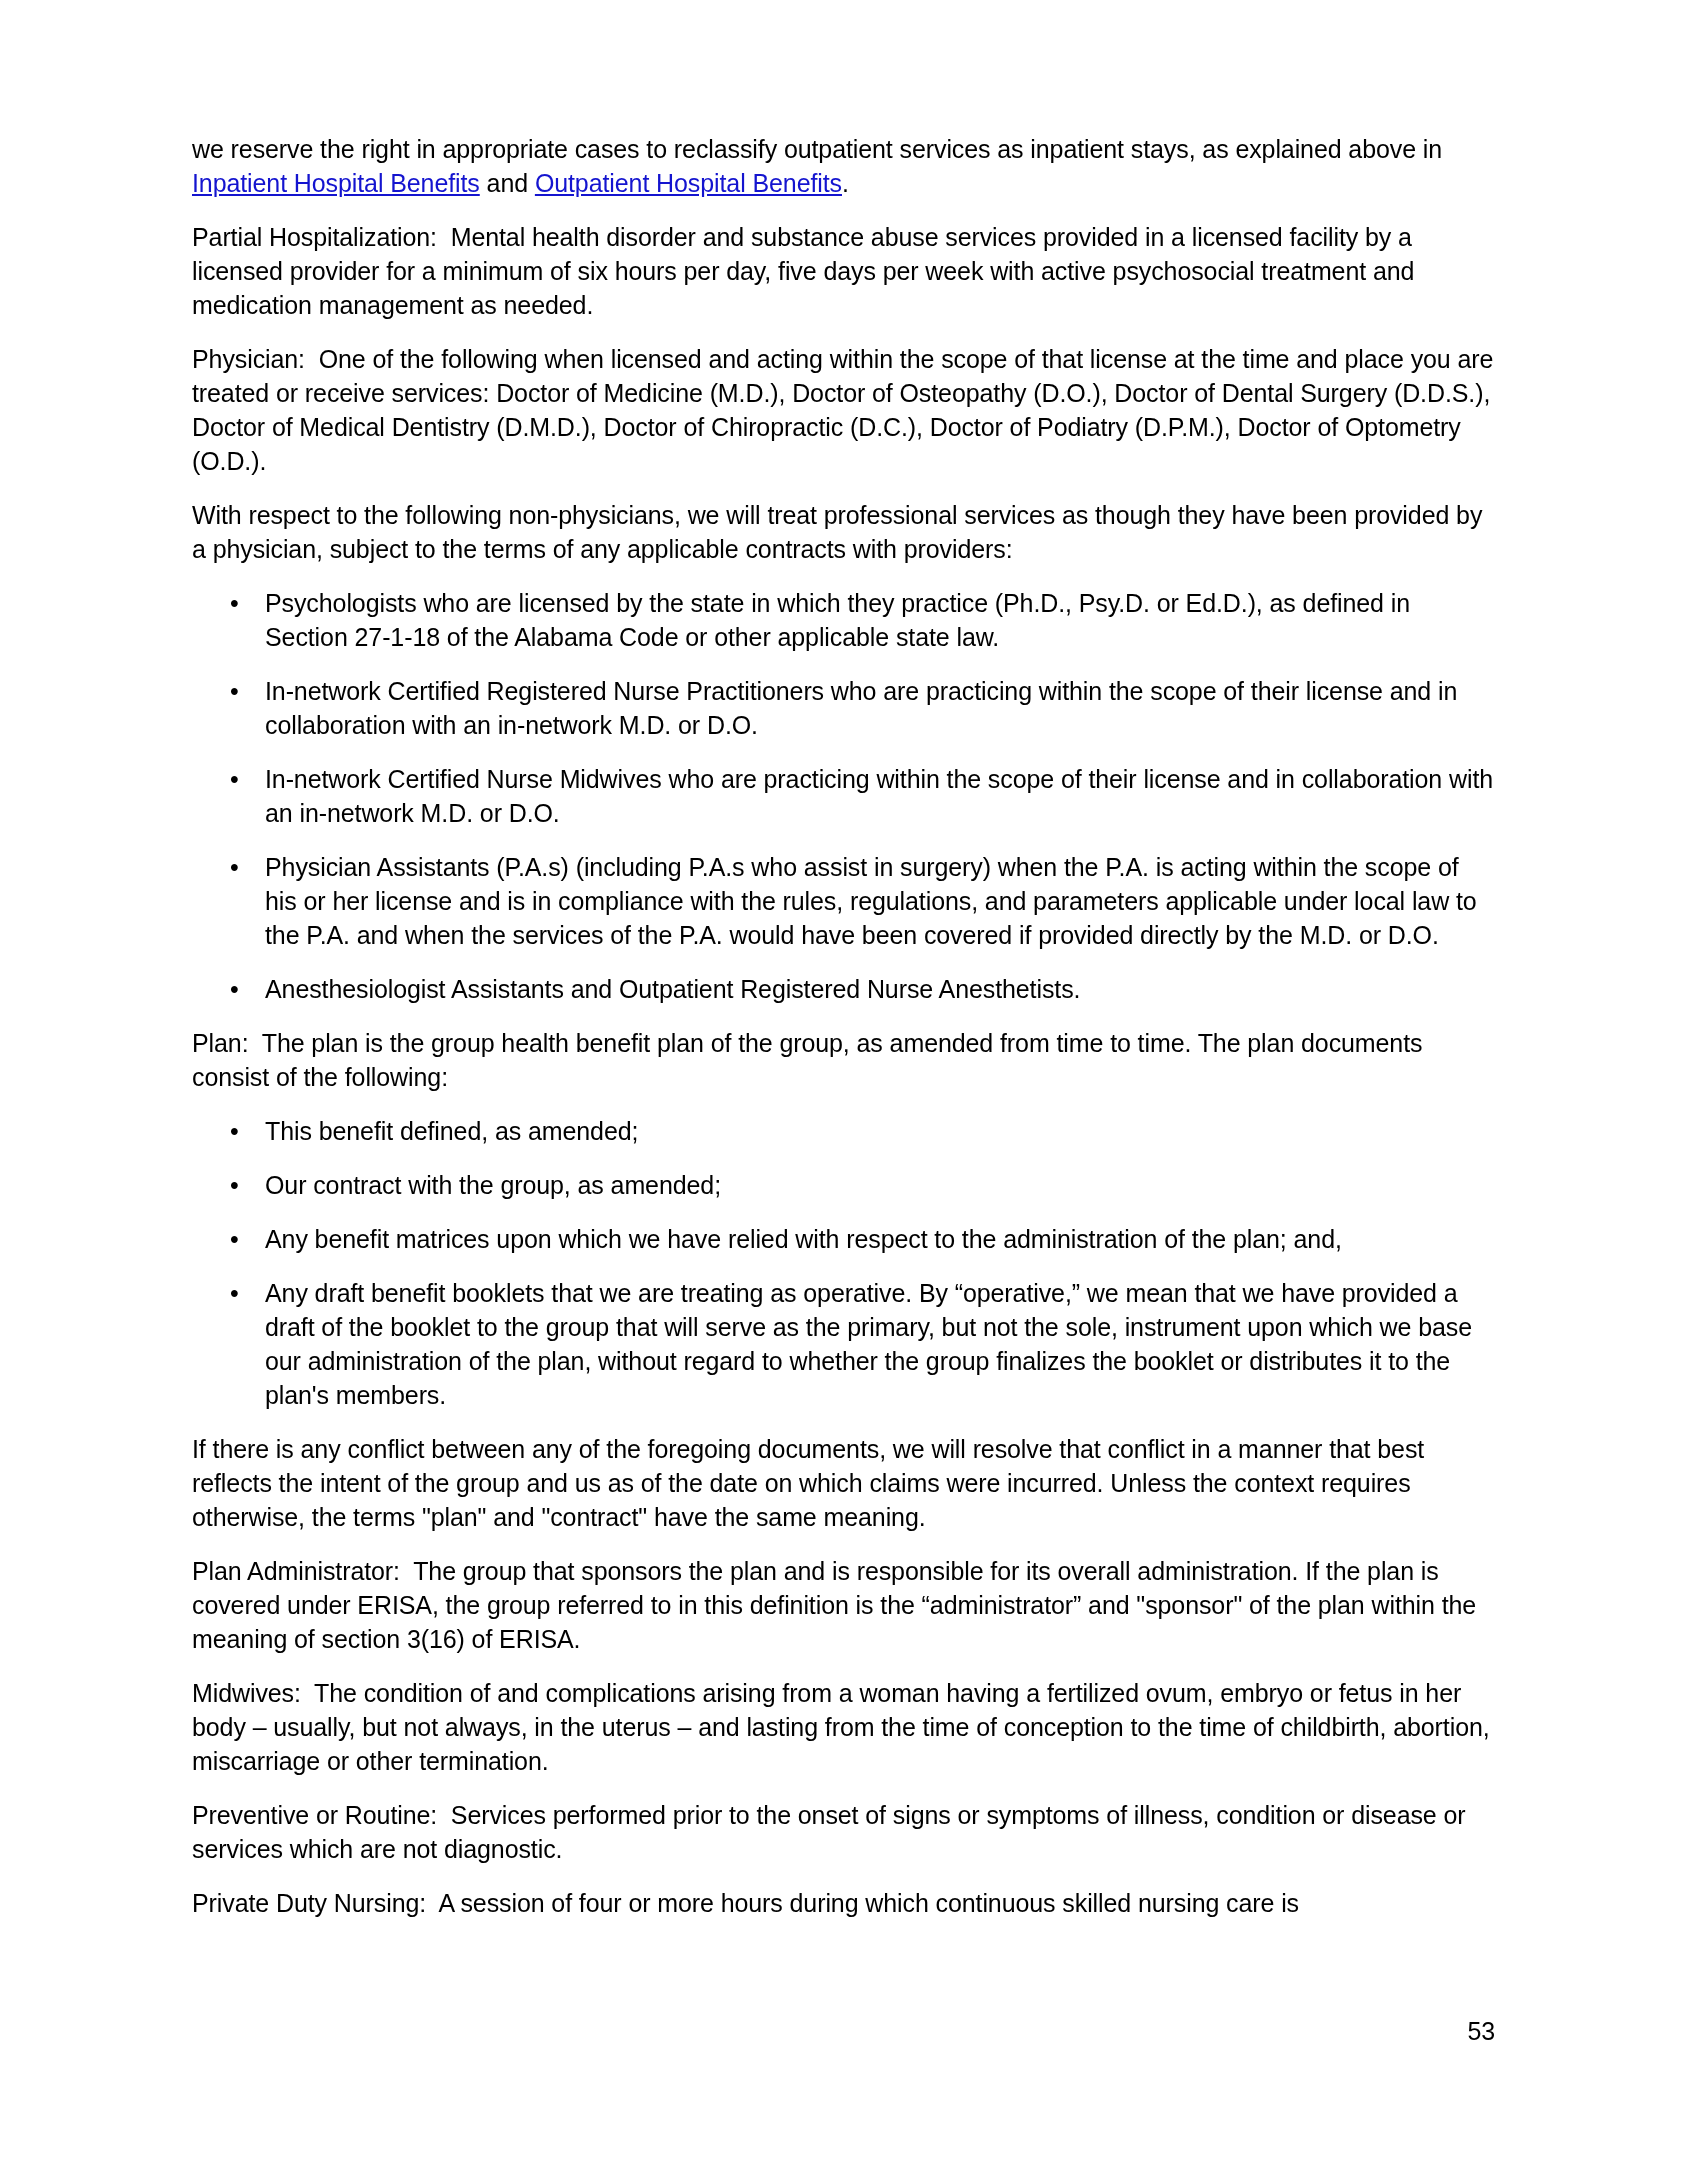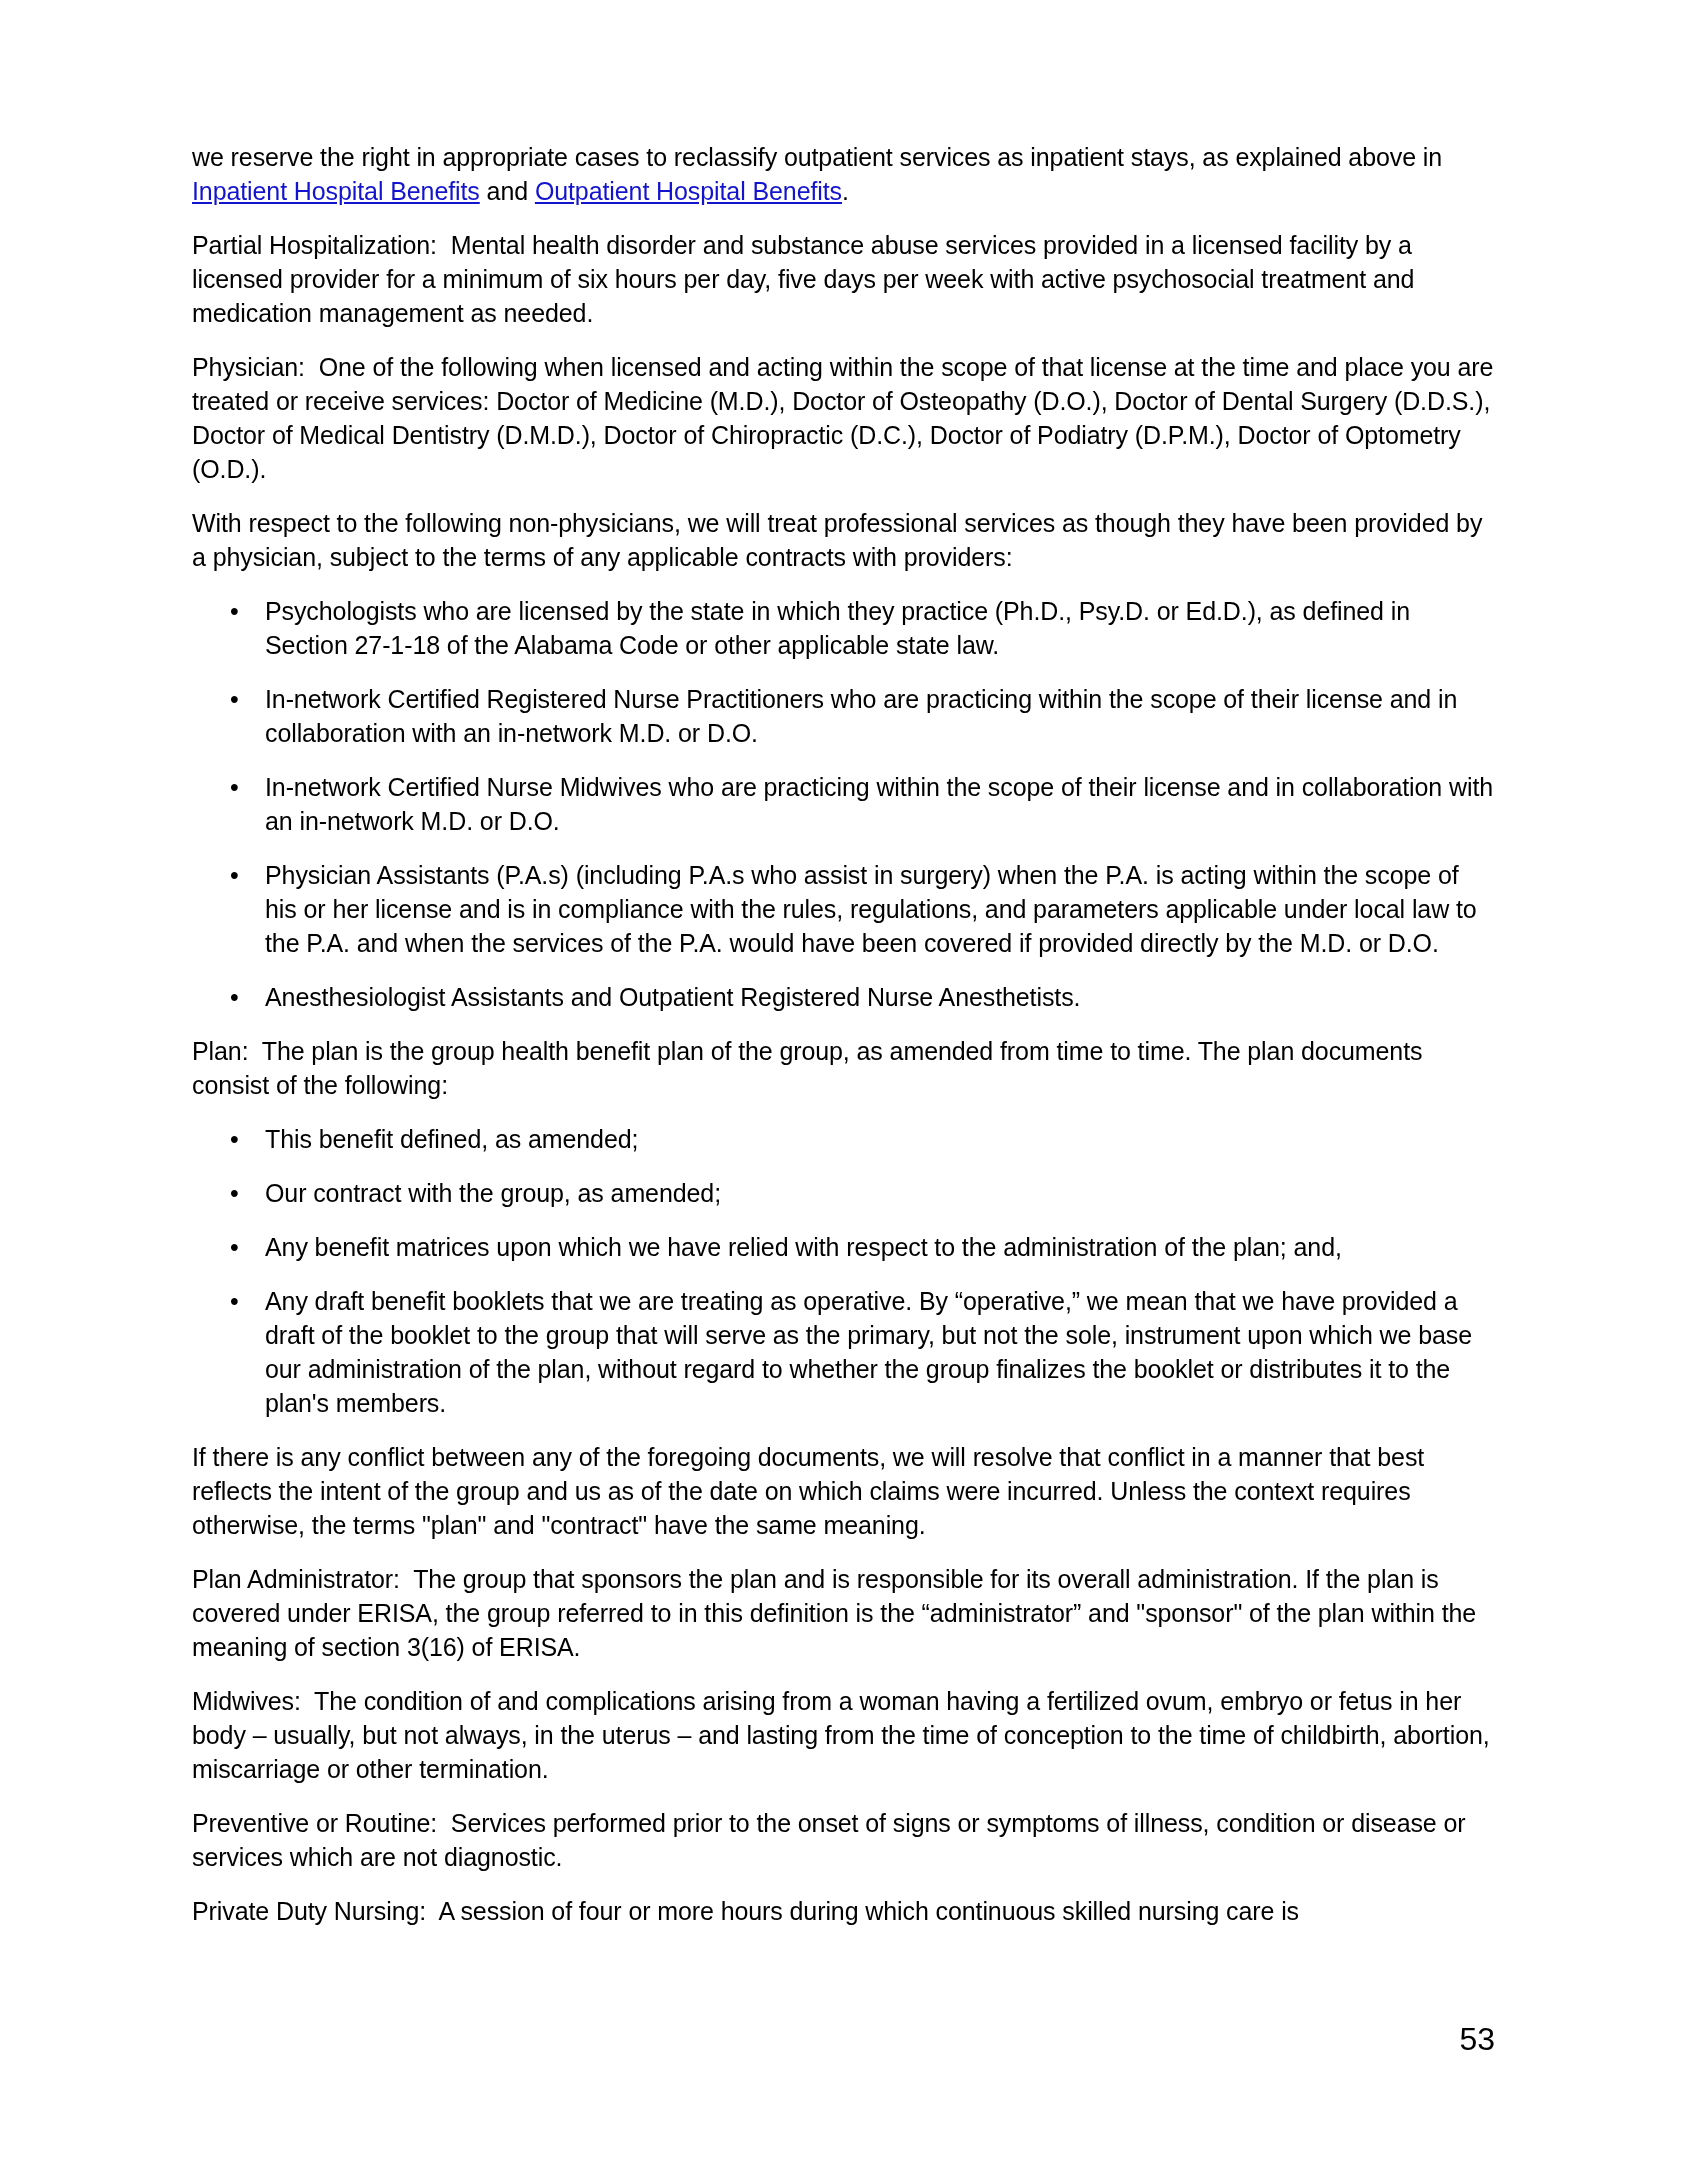--- a/index.html
+++ b/index.html
@@ -11,21 +11,21 @@
     width: 1683px;
     height: 2178px;
     font-family: "Liberation Sans", sans-serif;
     color: #000000;
     position: relative;
     overflow: hidden;
   }
   .page {
     position: absolute;
     left: 0;
-    top: 8px;
+    top: 0;
     width: 1683px;
     height: 1942px;
     background: #ffffff;
   }
   .content {
     position: absolute;
     left: 192px;
     top: 132px;
     width: 1303px;
   }
@@ -66,21 +66,21 @@
     width: 10px;
     font-size: 25px;
     line-height: 34px;
   }
   .page-number {
     position: absolute;
     left: 0;
     top: 2016px;
     width: 1495px;
     text-align: right;
-    font-size: 32px;
+    font-size: 25px;
     line-height: 30px;
     letter-spacing: -0.1px;
   }
 </style>
 </head>
 <body>
 
 <div class="page">
   <div class="content">
 

